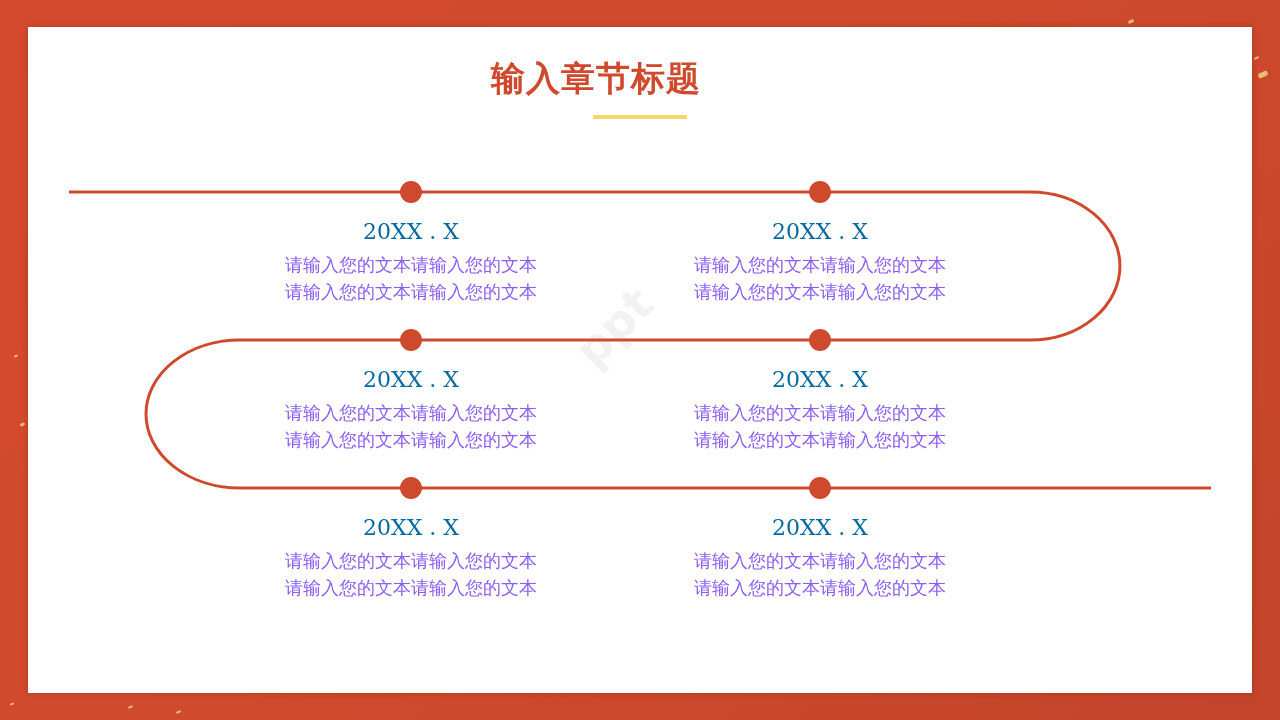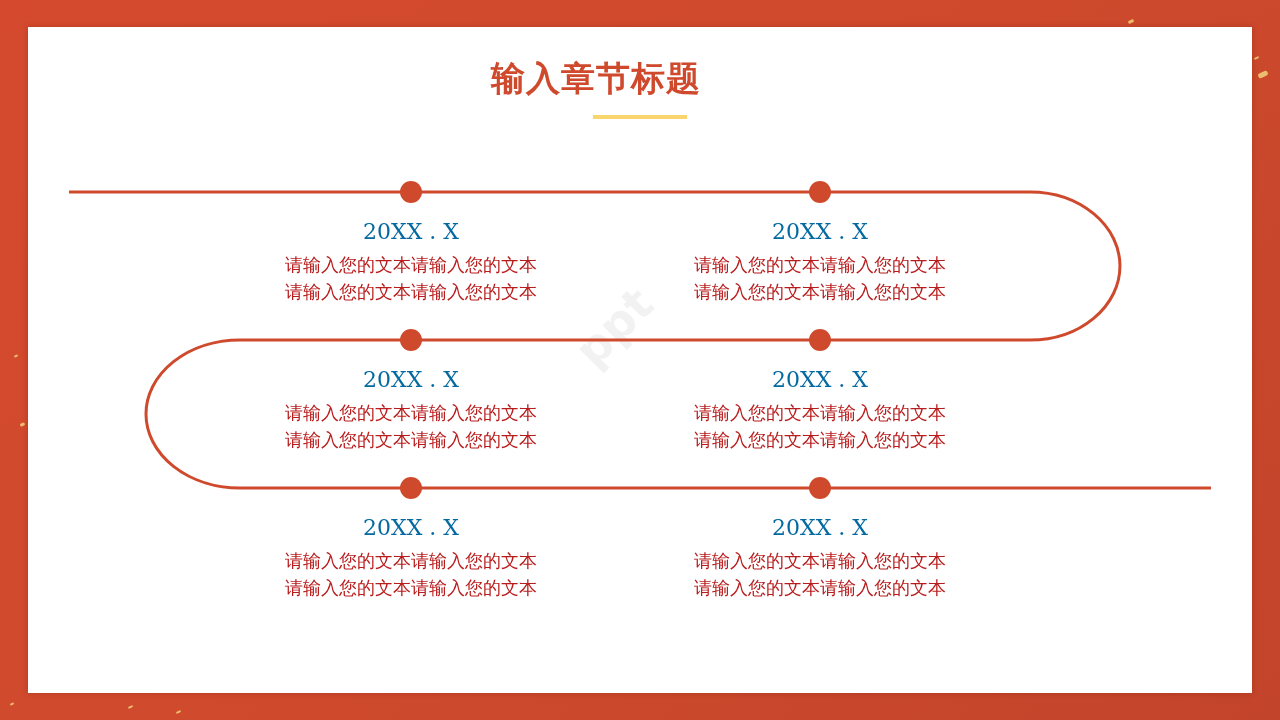--- a/index.html
+++ b/index.html
@@ -25,21 +25,21 @@
   .node {
     position:absolute; width:22px; height:22px; border-radius:50%; background:#cf4a2d;
     transform: translate(-50%, -50%);
   }
   .entry { position:absolute; width:300px; transform:translateX(-50%); text-align:center; }
   .entry .date {
     color:#0369a1; font-size:22px; line-height:26px; margin-bottom:6px;
     font-family: "DejaVu Serif", "Liberation Serif", serif;
   }
   .entry .line {
-    color:#b91c1c; font-size:18px; line-height:27px;
+    color:#8b5cf6; font-size:18px; line-height:27px;
     font-family: "DejaVu Sans", "Liberation Sans", sans-serif;
   }
   .watermark {
     position:absolute; left:570px; top:300px; font-size:46px; color:rgba(0,0,0,0.05);
     transform: rotate(-45deg); font-family:"DejaVu Sans", sans-serif; font-weight:bold;
   }
 </style>
 </head>
 <body>
 

